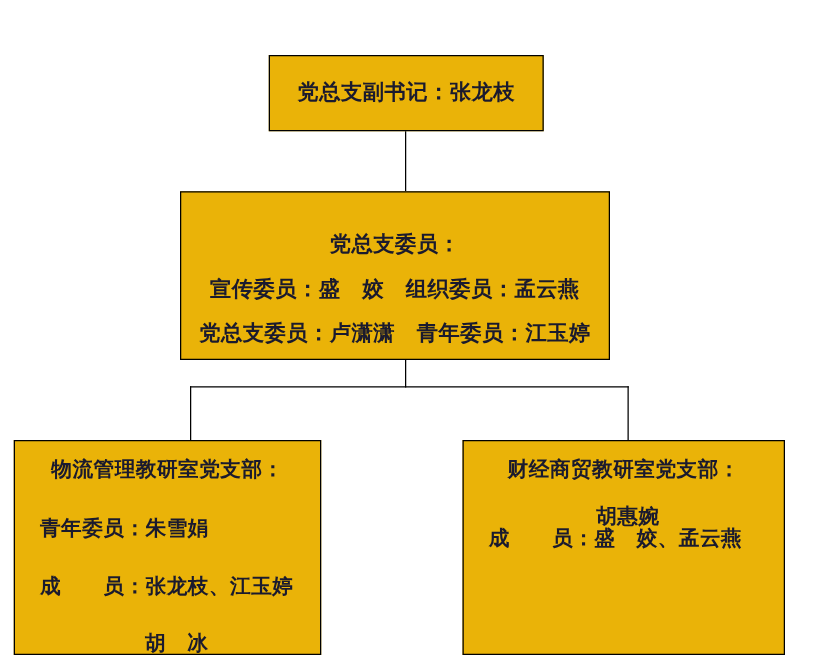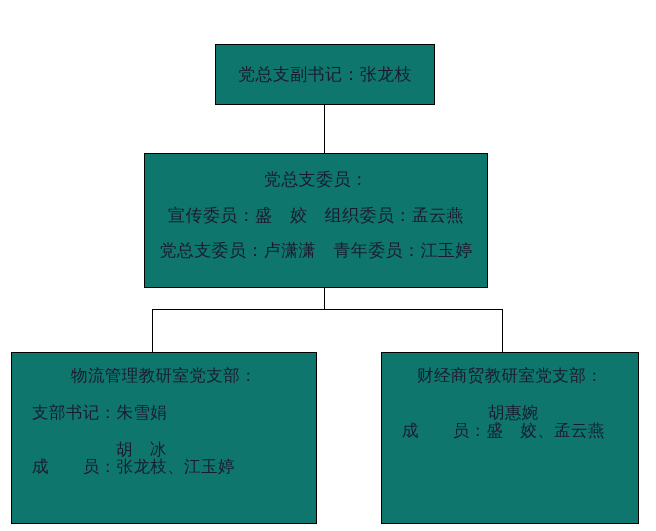--- a/index.html
+++ b/index.html
@@ -21,24 +21,25 @@
     left: 0;
     top: 0;
     width: 656px;
     height: 531px;
   }
 
   .node-box {
     position: absolute;
     box-sizing: border-box;
     border: 1.3px solid #000000;
-    background: #0f766e;
+    background: #eab308;
     display: flex;
     flex-direction: column;
     justify-content: center;
+    font-weight: bold;
   }
 
   .node-line {
     font-family: "DejaVu Serif", "Liberation Serif", serif;
     font-size: 16.5px;
     line-height: 1.05;
     color: #1a1a2e;
     white-space: pre;
     letter-spacing: 0.4px;
   }
@@ -55,21 +56,21 @@
     font-size: 17px;
   }
 
   
   #node-committee {
     left: 144px;
     top: 153px;
     width: 344px;
     height: 135px;
     justify-content: flex-start;
-    padding-top: 17px;
+    padding-top: 34px;
   }
   #node-committee .committee-title {
     text-align: center;
     font-size: 17px;
     margin-bottom: 18px;
   }
   #node-committee .committee-row {
     text-align: center;
     font-size: 17px;
     margin-bottom: 17px;
@@ -77,24 +78,25 @@
 
   
   .branch-box {
     top: 352px;
     height: 172px;
     justify-content: flex-start;
     padding-top: 14px;
   }
   #node-branch-logistics {
     left: 11px;
-    width: 306px;
+    width: 246px;
+    justify-content: space-between;
   }
   #node-branch-commerce {
-    left: 381px;
+    left: 370px;
     width: 258px;
   }
   .branch-title {
     text-align: center;
     font-size: 16.5px;
     margin-bottom: 20px;
   }
   .branch-row {
     text-align: left;
     padding-left: 20px;
@@ -162,23 +164,23 @@
     <div class="node-line committee-row">党总支委员：卢潇潇　青年委员：江玉婷</div>
   </div>
 
   <div class="connector connector-v" id="connector-committee-stub"></div>
   <div class="connector connector-h" id="connector-split-bar"></div>
   <div class="connector connector-v" id="connector-down-left"></div>
   <div class="connector connector-v" id="connector-down-right"></div>
 
   <div class="node-box branch-box" id="node-branch-logistics">
     <div class="node-line branch-title">物流管理教研室党支部：</div>
-    <div class="node-line branch-row">支部书记：朱雪娟</div>
+    <div class="node-line branch-row">青年委员：朱雪娟</div>
+    <div class="node-line branch-row">成　　员：张龙枝、江玉婷</div>
     <div class="node-line branch-row-extra">胡　冰</div>
-    <div class="node-line branch-row">成　　员：张龙枝、江玉婷</div>
   </div>
 
   <div class="node-box branch-box" id="node-branch-commerce">
     <div class="node-line branch-title">财经商贸教研室党支部：</div>
     <div class="node-line branch-row-extra">胡惠婉</div>
     <div class="node-line branch-row">成　　员：盛　姣、孟云燕</div>
   </div>
 
 </div>
 

